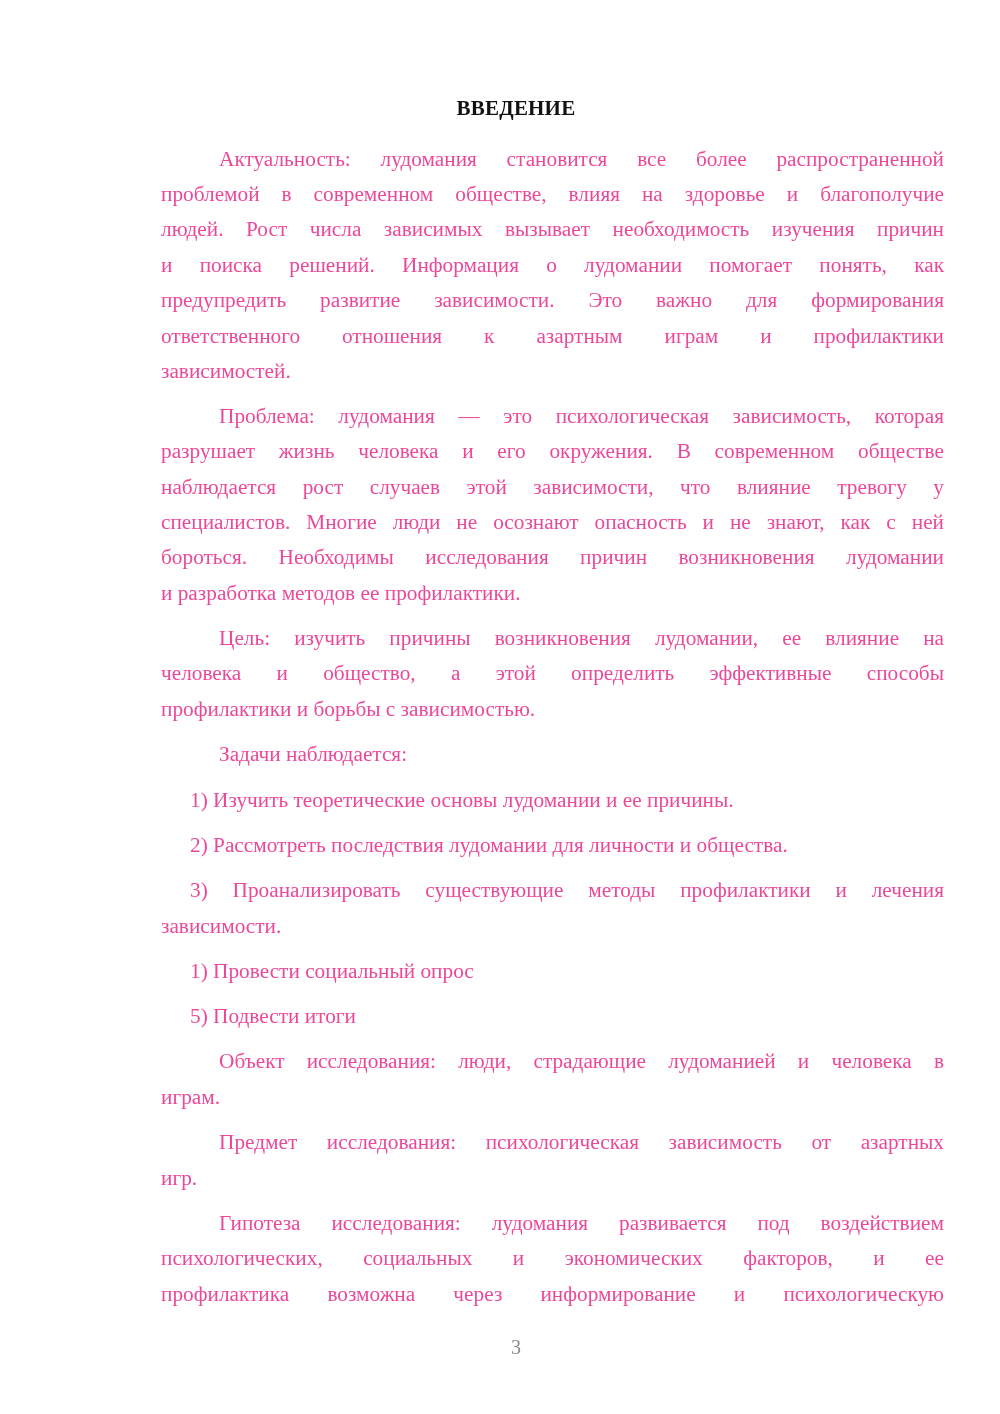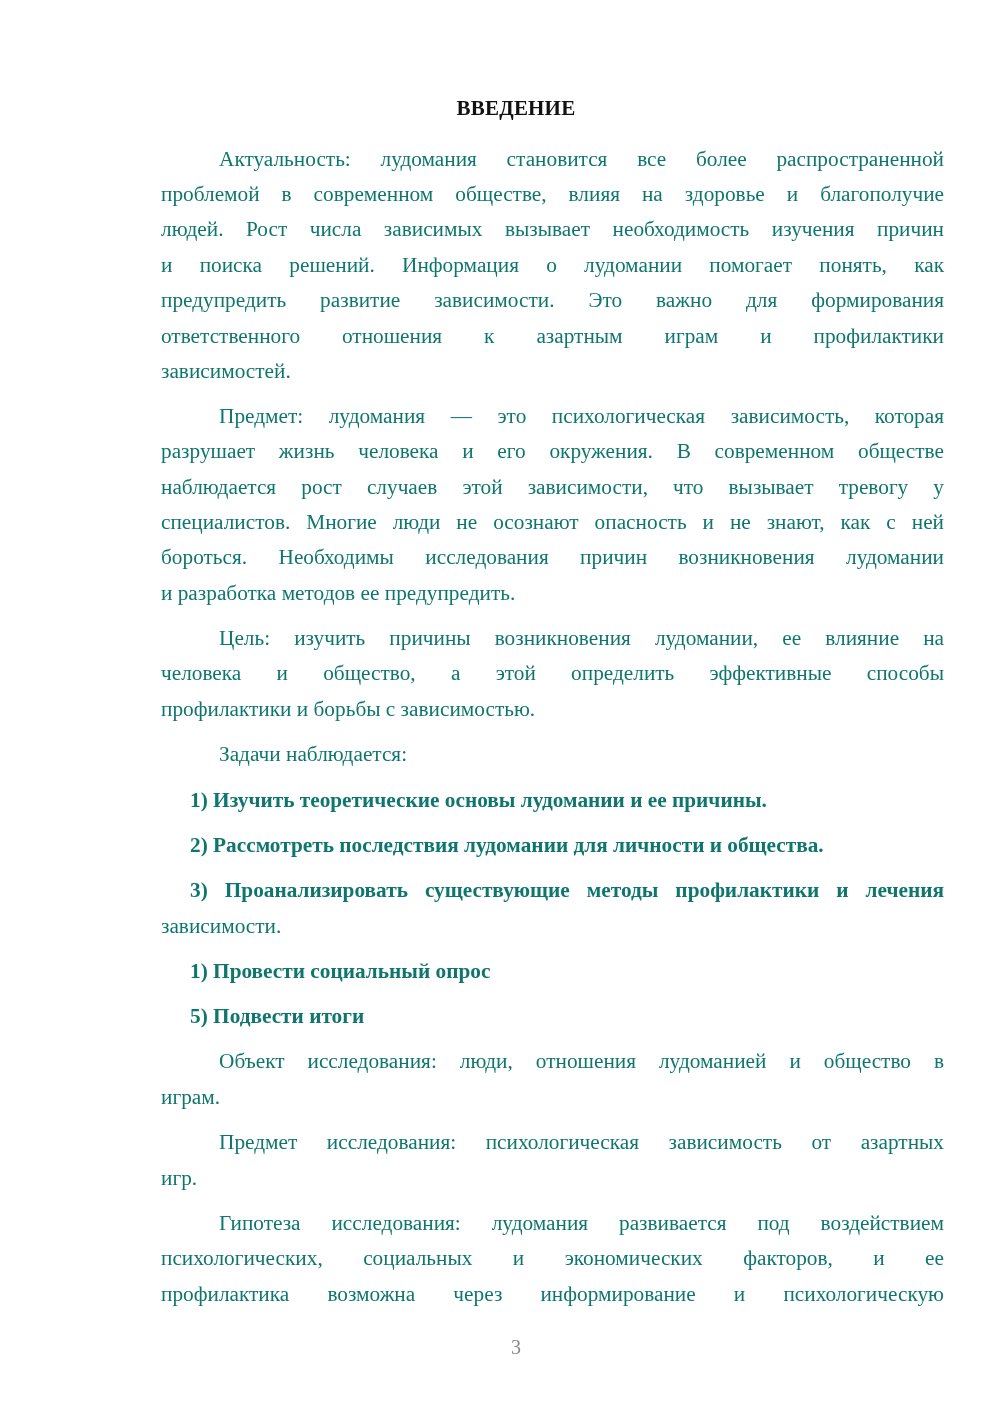--- a/index.html
+++ b/index.html
@@ -5,26 +5,26 @@
     html, body { margin: 0; padding: 0; background: #ffffff; }
     body { width: 1000px; height: 1414px; position: relative; overflow: hidden; }
     .page { position: absolute; left: 16px; top: 0; width: 1000px; height: 1164px; background: #ffffff; }
     .title {
       position: absolute; left: 0; width: 1000px; top: 96px; text-align: center;
       font-family: "Liberation Serif", serif; font-weight: bold; font-size: 21px; color: #111;
       letter-spacing: 0.2px;
     }
     .line {
       position: absolute; left: 145px; width: 783px; height: 30px;
-      font-family: "Liberation Serif", serif; font-size: 21.3px; color: #0f766e;
+      font-family: "Liberation Serif", serif; font-size: 21.3px; color: #ec4899;
       white-space: nowrap; line-height: 30px;
     }
     .line.just { text-align: justify; text-align-last: justify; }
     .line.ind { left: 203px; width: 725px; }
-    .line.item { left: 174px; width: 754px; font-weight: bold; }
+    .line.item { left: 174px; width: 754px; }
     .pagenum {
       position: absolute; left: 0; width: 1000px; top: 1336px; text-align: center;
       font-family: "Liberation Serif", serif; font-size: 20px; color: #8a8a8a;
     }
   </style>
 </head>
 <body>
 
 <div class="page">
   <div class="title">ВВЕДЕНИЕ</div>
@@ -33,46 +33,46 @@
     <div class="line ind just" style="top:144px">Актуальность: лудомания становится все более распространенной</div>
     <div class="line just" style="top:179px">проблемой в современном обществе, влияя на здоровье и благополучие</div>
     <div class="line just" style="top:214px">людей. Рост числа зависимых вызывает необходимость изучения причин</div>
     <div class="line just" style="top:250px">и поиска решений. Информация о лудомании помогает понять, как</div>
     <div class="line just" style="top:285px">предупредить развитие зависимости. Это важно для формирования</div>
     <div class="line just" style="top:321px">ответственного отношения к азартным играм и профилактики</div>
     <div class="line" style="top:356px">зависимостей.</div>
   </div>
 
   <div>
-    <div class="line ind just" style="top:401px">Предмет: лудомания — это психологическая зависимость, которая</div>
+    <div class="line ind just" style="top:401px">Проблема: лудомания — это психологическая зависимость, которая</div>
     <div class="line just" style="top:436px">разрушает жизнь человека и его окружения. В современном обществе</div>
-    <div class="line just" style="top:472px">наблюдается рост случаев этой зависимости, что вызывает тревогу у</div>
+    <div class="line just" style="top:472px">наблюдается рост случаев этой зависимости, что влияние тревогу у</div>
     <div class="line just" style="top:507px">специалистов. Многие люди не осознают опасность и не знают, как с ней</div>
     <div class="line just" style="top:542px">бороться. Необходимы исследования причин возникновения лудомании</div>
-    <div class="line" style="top:578px">и разработка методов ее предупредить.</div>
+    <div class="line" style="top:578px">и разработка методов ее профилактики.</div>
   </div>
 
   <div>
     <div class="line ind just" style="top:623px">Цель: изучить причины возникновения лудомании, ее влияние на</div>
     <div class="line just" style="top:658px">человека и общество, а этой определить эффективные способы</div>
     <div class="line" style="top:694px">профилактики и борьбы с зависимостью.</div>
   </div>
 
   <div>
     <div class="line ind" style="top:739px">Задачи наблюдается:</div>
     <div class="line item" style="top:785px">1) Изучить теоретические основы лудомании и ее причины.</div>
     <div class="line item" style="top:830px">2) Рассмотреть последствия лудомании для личности и общества.</div>
     <div class="line item just" style="top:875px">3) Проанализировать существующие методы профилактики и лечения</div>
     <div class="line" style="top:911px">зависимости.</div>
     <div class="line item" style="top:956px">1) Провести социальный опрос</div>
     <div class="line item" style="top:1001px">5) Подвести итоги</div>
   </div>
 
   <div>
-    <div class="line ind just" style="top:1046px">Объект исследования: люди, отношения лудоманией и общество в</div>
+    <div class="line ind just" style="top:1046px">Объект исследования: люди, страдающие лудоманией и человека в</div>
     <div class="line" style="top:1082px">играм.</div>
   </div>
 
   <div>
     <div class="line ind just" style="top:1127px">Предмет исследования: психологическая зависимость от азартных</div>
     <div class="line" style="top:1163px">игр.</div>
   </div>
 
   <div>
     <div class="line ind just" style="top:1208px">Гипотеза исследования: лудомания развивается под воздействием</div>

